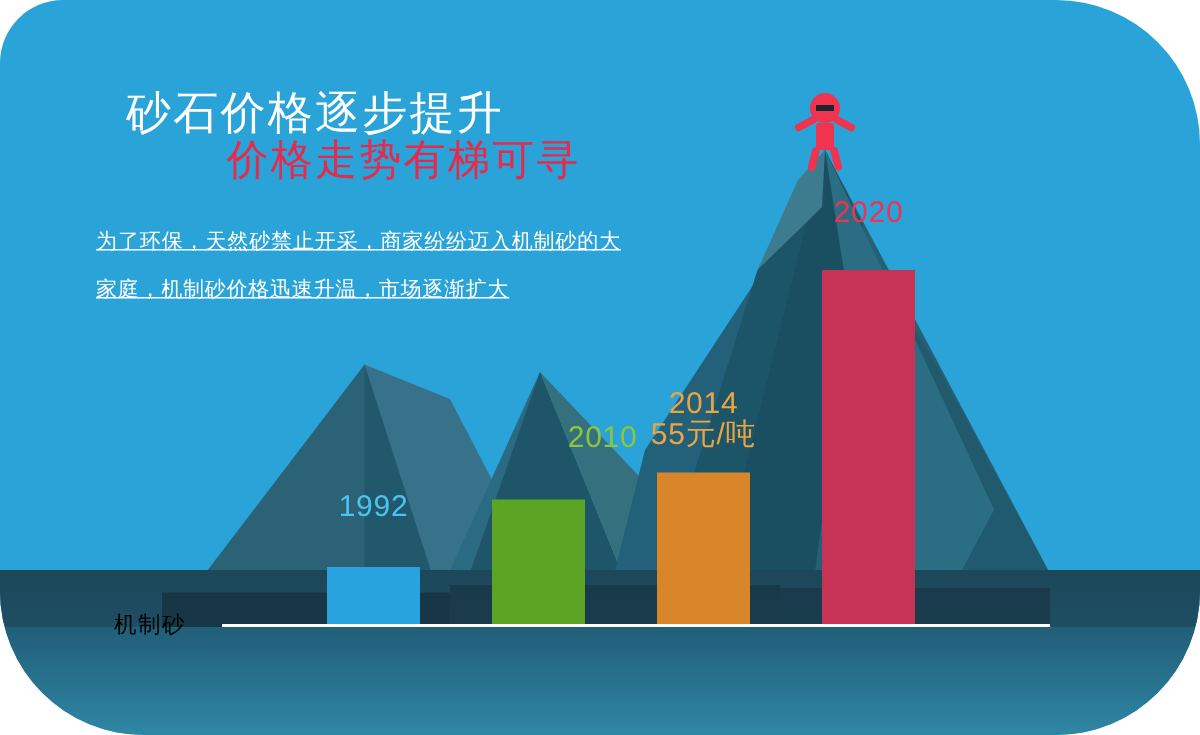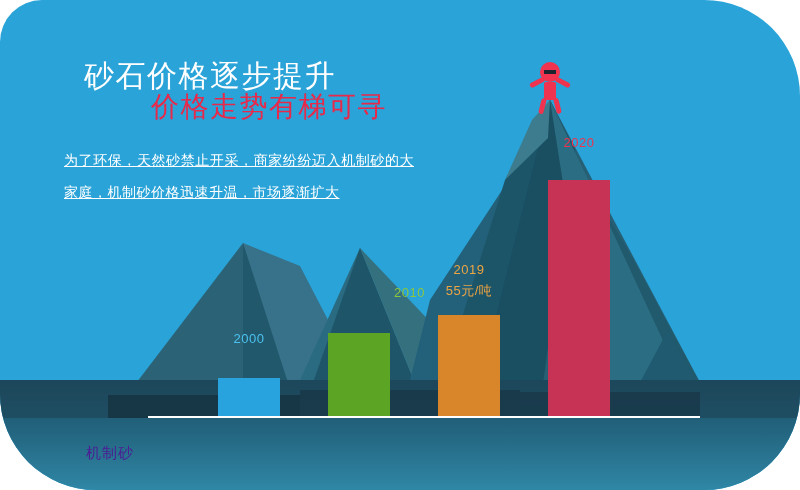--- a/index.html
+++ b/index.html
@@ -81,21 +81,21 @@
 
   
   .bar {
     position: absolute;
     z-index: 25;
   }
   .bar-label {
     position: absolute;
     z-index: 30;
     text-align: center;
-    font-size: 13px;
+    font-size: 20px;
     line-height: 21px;
     letter-spacing: 0.5px;
     white-space: nowrap;
   }
 
   
   .bar-1     { left: 218px; top: 378px; width: 62px;  height: 38px;  background: #29a3de; }
   .label-1   { left: 183px; top: 328px; width: 132px; color: #4cc2f0; }
 
   
@@ -115,29 +115,28 @@
     position: absolute;
     left: 148px;
     top: 416px;
     width: 552px;
     height: 2px;
     background: #ffffff;
     z-index: 35;
   }
   .baseline-label {
     position: absolute;
-    left: 86px;
+    left: 76px;
     top: 407px;
     font-size: 15px;
     line-height: 20px;
-    color: #4c1d95;
+    color: #000000;
     letter-spacing: 1px;
     white-space: nowrap;
     z-index: 35;
-    margin-top: 36px;
   }
 </style>
 </head>
 <body>
 
 <div class="canvas">
 
   <div class="scene">
     <svg width="800" height="490" viewBox="0 0 800 490" xmlns="http://www.w3.org/2000/svg" aria-hidden="true">
       <defs>
@@ -194,29 +193,29 @@
       </g>
     </svg>
   </div>
 
   <div class="bar bar-1"></div>
   <div class="bar bar-2"></div>
   <div class="bar bar-3"></div>
   <div class="bar bar-4"></div>
 
   <div class="bar-label label-1">
-    <div>2000</div>
+    <div>1992</div>
   </div>
 
   <div class="bar-label label-2">
     <div>2010</div>
   </div>
 
   <div class="bar-label label-3">
-    <div>2019</div>
+    <div>2014</div>
     <div>55元/吨</div>
   </div>
 
   <div class="bar-label label-4">
     <div>2020</div>
   </div>
 
   <div class="baseline"></div>
   <div class="baseline-label">机制砂</div>
 

